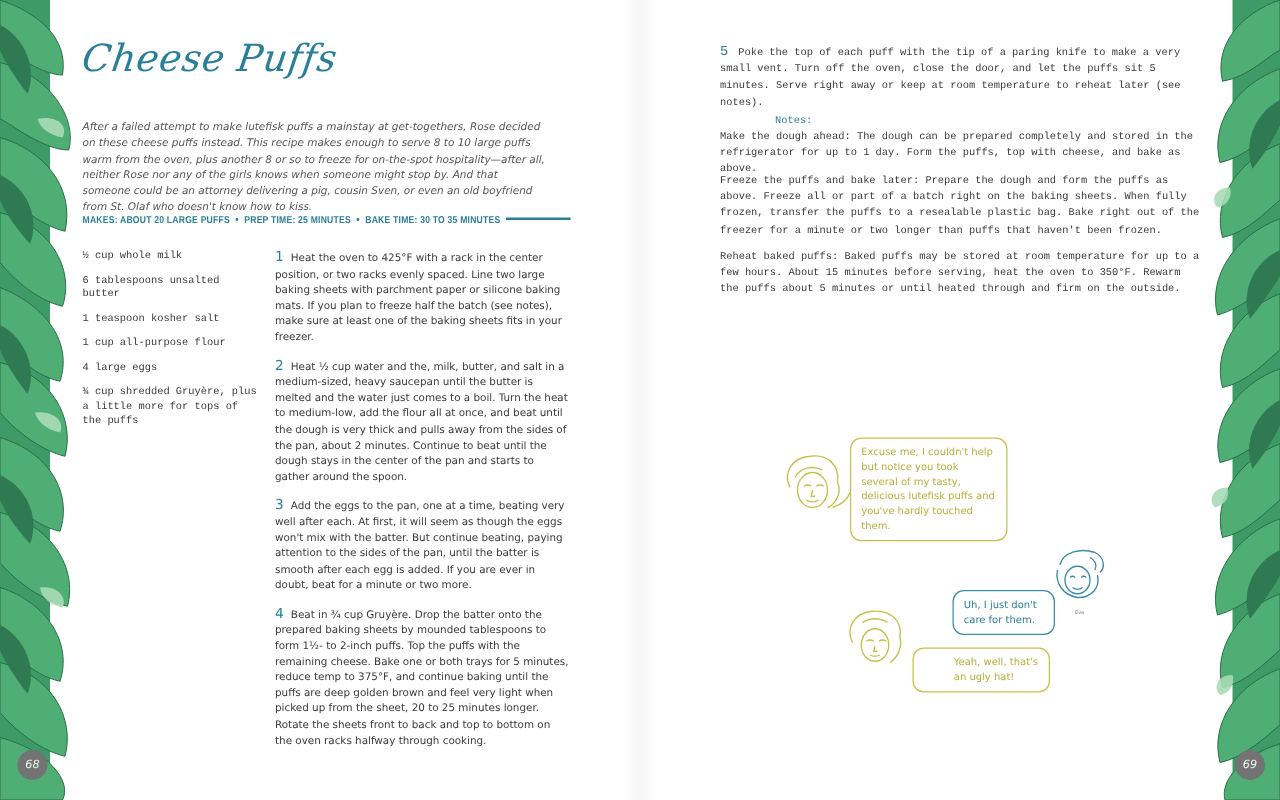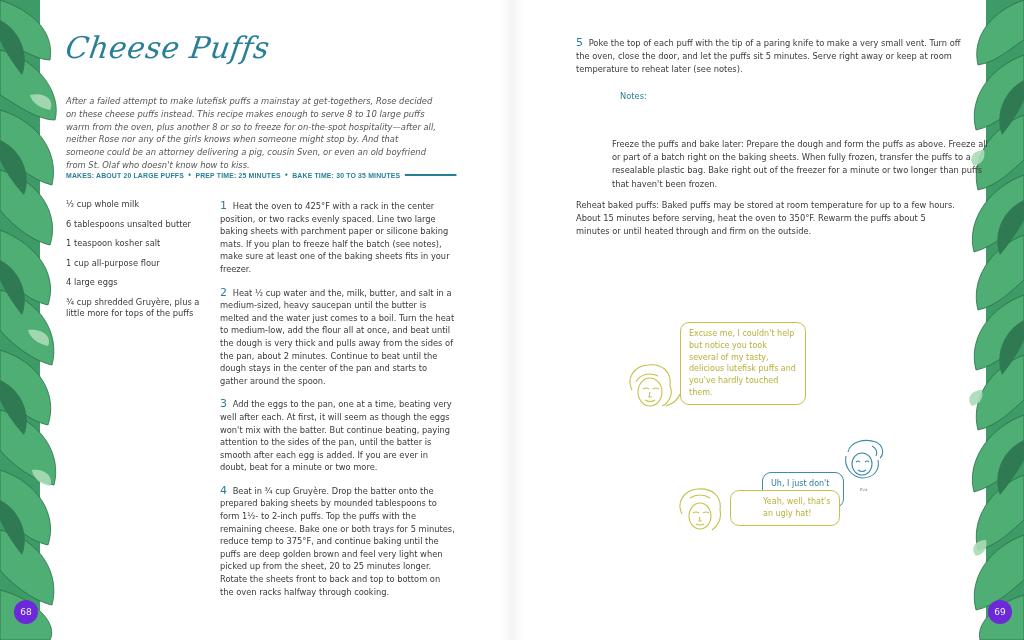--- a/index.html
+++ b/index.html
@@ -18,22 +18,22 @@
     background: linear-gradient(to right, rgba(0,0,0,0) 0%, rgba(0,0,0,0.04) 50%, rgba(0,0,0,0) 100%);
   }
   
   .leaves { position: absolute; top: 0; height: 640px; overflow: hidden; }
   .leaves.left { left: 0; width: 62px; }
   .leaves.right { right: 0; width: 58px; }
   .leaves svg { width: 100%; height: 100%; display: block; }
 
   .page-num {
     position: absolute; width: 24px; height: 24px; border-radius: 50%;
-    background: #6d28d9; color: #e8f4ec; font-size: 9px;
-    display: flex; align-items: center; justify-content: center;
+    background: #737373; color: #e8f4ec; font-size: 9px;
+    display: flex; align-items: center; justify-content: center; font-style: italic;
   }
   .page-num.left { left: 14px; top: 600px; }
   .page-num.right { left: 988px; top: 600px; }
 
   
   .title {
     position: absolute; left: 66px; top: 30px;
     font-family: "DejaVu Serif", serif; font-style: italic;
     font-size: 30px; color: #2a7f98; letter-spacing: 0.5px;
     transform: skewX(-8deg);
@@ -49,42 +49,42 @@
     font-size: 8px; color: #2a7f98; letter-spacing: 0.2px; white-space: nowrap;
     transform: scaleX(0.86); transform-origin: left center;
   }
   .meta .dot { font-size: 9px; }
   .meta .rule { flex: 1; height: 2px; background: #2a7f98; min-width: 60px; }
 
   .ingredients {
     position: absolute; left: 66px; top: 199px; width: 140px;
     font-size: 8.3px; line-height: 11.5px; color: #3a3a3a;
   }
-  .ingredients .ing { margin-bottom: 8px; }
+  .ingredients .ing { margin-bottom: 8px; font-family: Liberation Mono, monospace; }
 
   .steps {
     position: absolute; left: 220px; top: 200px; width: 236px;
     font-size: 8.3px; line-height: 12.6px; color: #3a3a3a;
   }
   .step { margin-bottom: 11px; }
   .step-num { color: #2a7f98; font-size: 11px; margin-right: 3px; }
 
   
   .r-text {
     position: absolute; left: 576px; width: 385px;
-    font-size: 8.3px; line-height: 13.2px; color: #3a3a3a;
+    font-size: 8.3px; line-height: 13.2px; color: #3a3a3a; font-family: Liberation Mono, monospace;
   }
   .notes-head { color: #2a7f98; }
 
   
   .bubble {
     position: absolute; border: 1.4px solid; border-radius: 9px; background: #fff;
     font-size: 8px; line-height: 11.8px; padding: 5px 8px;
   }
-  .bubble.yellow { border-color: #c5c14b; color: #b6b13a; }
+  .bubble.yellow { border-color: #c5c14b; color: #b6b13a; margin-top: 28px; }
   .bubble.blue { border-color: #3e8ba6; color: #2f7f9a; margin-top: 42px; }
   .face { position: absolute; }
   .caption { position: absolute; font-size: 4px; color: #777; }
 </style>
 </head>
 <body>
 
 <div class="spread">
   <div class="page left"></div>
   <div class="page right"></div>
@@ -191,21 +191,22 @@
     </div>
   </div>
 
   <div class="page-num left">68</div>
 
   <div class="r-text" style="top:36px;">
     <span class="step-num">5</span>
     <span>Poke the top of each puff with the tip of a paring knife to make a very small vent. Turn off the oven, close the door, and let the puffs sit 5 minutes. Serve right away or keep at room temperature to reheat later (see notes).</span>
   </div>
   <div class="r-text notes-head" style="top:90px;padding-left:44px;">Notes:</div>
-  <div class="r-text" style="top:138px;margin-left:36px;">Freeze the puffs and bake later: Prepare the dough and form the puffs as above. Freeze all or part of a batch right on the baking sheets. When fully frozen, transfer the puffs to a resealable plastic bag. Bake right out of the freezer for a minute or two longer than puffs that haven't been frozen.</div>
+  <div class="r-text" style="top:103px;">Make the dough ahead: The dough can be prepared completely and stored in the refrigerator for up to 1 day. Form the puffs, top with cheese, and bake as above.</div>
+  <div class="r-text" style="top:138px;">Freeze the puffs and bake later: Prepare the dough and form the puffs as above. Freeze all or part of a batch right on the baking sheets. When fully frozen, transfer the puffs to a resealable plastic bag. Bake right out of the freezer for a minute or two longer than puffs that haven't been frozen.</div>
   <div class="r-text" style="top:199px;">Reheat baked puffs: Baked puffs may be stored at room temperature for up to a few hours. About 15 minutes before serving, heat the oven to 350°F. Rewarm the puffs about 5 minutes or until heated through and firm on the outside.</div>
 
   <div class="bubble yellow" style="left:680px; top:322px; width:108px;">
     <span>Excuse me, I couldn't help but notice you took several of my tasty, delicious lutefisk puffs and you've hardly touched them.</span>
   </div>
   <svg class="face" style="left:622px; top:360px;" width="62" height="56" viewBox="0 0 62 56">
     <g fill="none" stroke="#c5c14b" stroke-width="1.1">
       <path d="M10 30 C4 18 12 6 26 5 C40 3 50 12 48 26 C52 34 46 44 40 46"></path>
       <path d="M14 22 C18 14 28 12 36 16"></path>
       <ellipse cx="28" cy="32" rx="12" ry="14"></ellipse>

